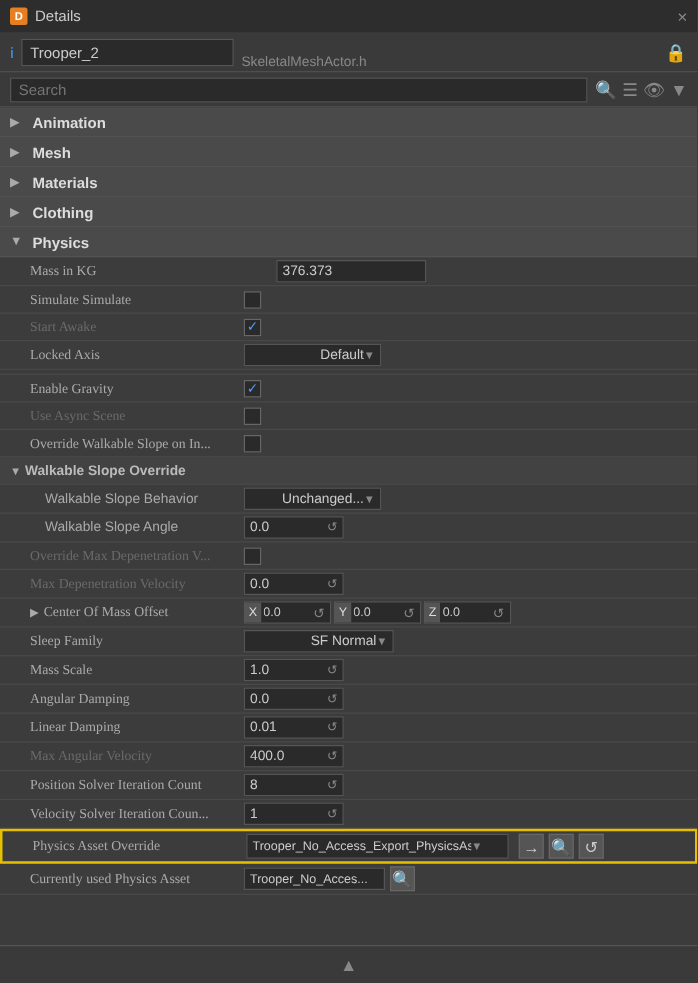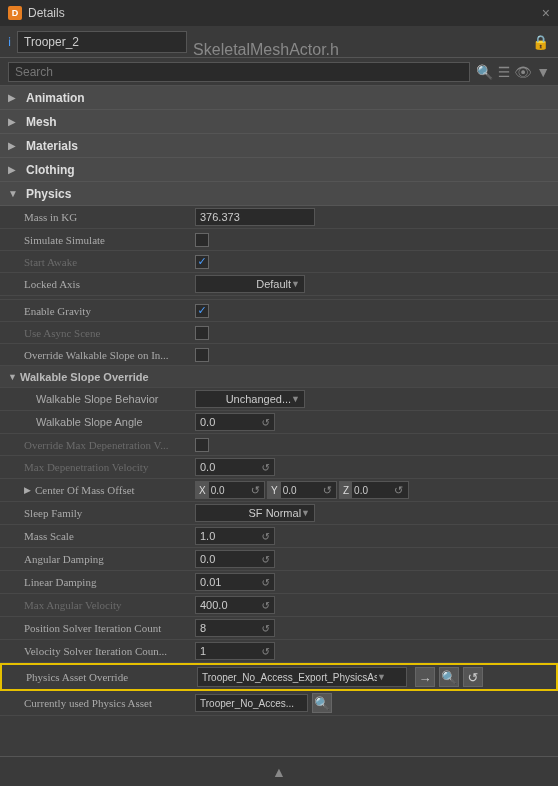--- a/index.html
+++ b/index.html
@@ -69,21 +69,21 @@
       background: #2a2a2a;
       border: 1px solid #555;
       color: #cccccc;
       font-size: 12px;
       padding: 2px 6px;
       width: 170px;
       height: 22px;
     }
     .actor-class {
       color: #888;
-      font-size: 16px;
+      font-size: 11px;
       flex: 1;
       margin-top: 17px;
     }
     .lock-icon {
       color: #888;
       font-size: 14px;
     }
 
     
     .search-bar {
@@ -172,20 +172,21 @@
     }
 
     .text-input {
       background: #2a2a2a;
       border: 1px solid #555;
       color: #cccccc;
       font-size: 11px;
       padding: 1px 4px;
       height: 18px;
       width: 120px;
+      margin-left: 26px;
     }
     .checkbox {
       width: 14px;
       height: 14px;
       border: 1px solid #666;
       background: #2a2a2a;
       display: flex;
       align-items: center;
       justify-content: center;
     }

